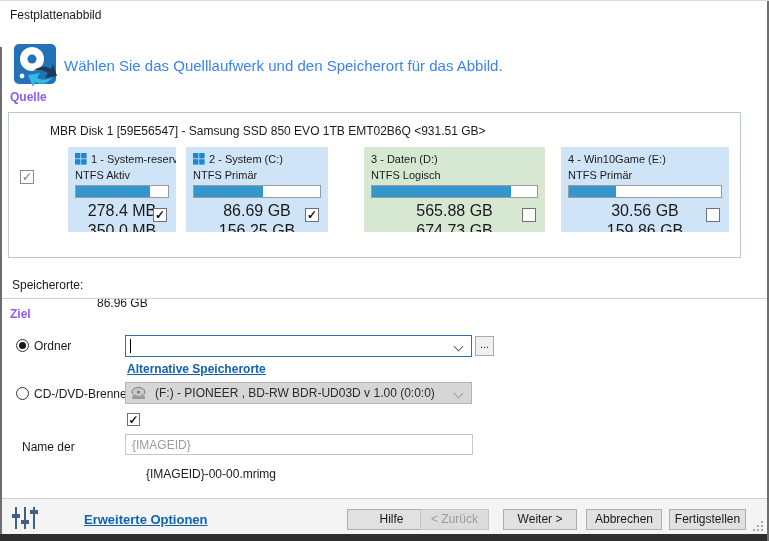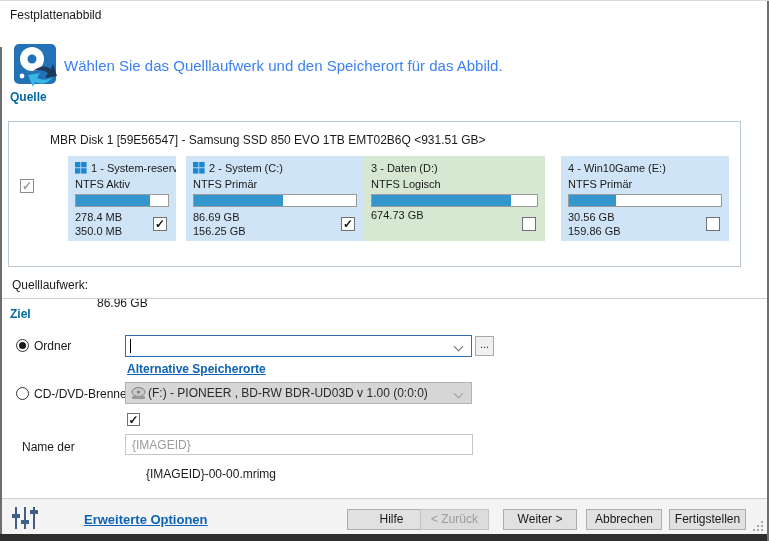--- a/index.html
+++ b/index.html
@@ -9,47 +9,47 @@
     position:relative; width:769px; height:541px; background:#fff;
     overflow:hidden; font-size:12px; color:#1a1a1a;
     border-top:1px solid #d9d9d9;
   }
   .abs { position:absolute; }
 
   
   #dlg-title { left:10px; top:7px; font-size:12px; color:#1a1a1a; }
   #hdr-icon { left:13px; top:40px; width:46px; height:46px; }
   #instruction { left:64px; top:56px; font-size:15px; color:#3b82f6; }
-  .section-label { font-weight:bold; font-size:12px; color:#0369a1; }
+  .section-label { font-weight:bold; font-size:12px; color:#8b5cf6; }
   #quelle-label { left:10px; top:89px; }
 
   
-  #source-box { left:8px; top:120px; width:733px; height:146px;
+  #source-box { left:8px; top:111px; width:733px; height:146px;
     border:1px solid #b9c8d4; background:#fff; }
   #disk-title { left:41px; top:11px; font-size:12px; color:#1a1a1a; white-space:nowrap; }
   .cbx { width:14px; height:14px; background:#fff; border:1px solid #707070;
     display:flex; align-items:center; justify-content:center;
     font-size:12px; line-height:12px; font-weight:bold; color:#111; }
   #disk-cbx { left:11px; top:57px; border-color:#8b8b8b; color:#9a9a9a; }
 
   .card { position:absolute; top:34px; height:85px; padding:5px 7px;
     overflow:hidden; }
   .card.blue { background:#cfe4f6; }
   .card.green { background:#d6e8d2; }
   .card:nth-of-type(1){ left:59px; width:108px; }
-  .card:nth-of-type(2){ left:177px; width:178px; }
+  .card:nth-of-type(2){ left:177px; width:142px; }
   .card:nth-of-type(3){ left:355px; width:181px; }
   .card:nth-of-type(4){ left:552px; width:168px; }
   .card-title { display:flex; align-items:center; gap:4px; font-size:11px;
     white-space:nowrap; height:14px; }
   .winlogo { flex:0 0 auto; width:12px; height:12px; display:inline-block; }
   .pfs { font-size:11px; margin-top:3px; white-space:nowrap; }
   .pbar { margin-top:4px; height:13px; background:#fff; border:1px solid #9b9b9b; }
   .pfill { height:100%; background:#3396cd; }
-  .pused, .ptotal { font-size:11px; margin-top:2px; white-space:nowrap; }
+  .pused, .ptotal { font-size:16px; margin-top:2px; white-space:nowrap;text-align:center; }
   .pused { margin-top:4px; }
   .pcheck { position:absolute; right:9px; bottom:10px; }
 
   #total-label { left:12px; top:277px; }
   #total-value { left:97px; top:295px; }
   .hline { left:0; width:769px; height:1px; background:#cfcfcf; }
 
   
   #ziel-label { left:10px; top:306px; }
   .radio { width:13px; height:13px; border:1px solid #333; border-radius:50%;
@@ -68,21 +68,21 @@
   .chev::after { content:""; position:absolute; left:0; top:1px; width:6px; height:6px;
     border-right:1px solid #6a6a6a; border-bottom:1px solid #6a6a6a;
     transform:rotate(45deg); }
   #browse-btn { left:475px; top:335px; width:19px; height:20px;
     background:#f0f0f0; border:1px solid #a9a9a9; font-size:11px;
     text-align:center; line-height:14px; color:#333; }
   #alt-link { left:127px; top:361px; color:#0f62b4; font-weight:bold;
     text-decoration:underline; font-size:12px; }
   #cd-combo { left:125px; top:381px; width:347px; height:22px;
     background:#d6d6d6; border:1px solid #b3b3b3; display:flex;
-    align-items:center; padding-left:5px; gap:2px; color:#2b2b2b; }
+    align-items:center; padding-left:5px; gap:9px; color:#2b2b2b; }
   #cd-combo .chev::after { border-color:#9e9e9e; }
   #imageid-cbx { left:127px; top:412px; width:13px; height:13px; }
   #imageid-cbx-label { left:147px; top:412px; }
   #name-label { left:22px; top:439px; }
   #name-input { left:125px; top:433px; width:348px; height:21px;
     border:1px solid #c6c6c6; background:#fff; color:#9b9b9b;
     display:flex; align-items:center; padding-left:6px; font-size:12px; }
   #filename-preview { left:146px; top:466px; }
 
   
@@ -173,41 +173,42 @@
 
     <div class="card green">
       <div class="card-title">
 
         <span class="pname">3 - Daten (D:)</span>
       </div>
       <div class="pfs">NTFS Logisch</div>
       <div class="pbar">
             <div class="pfill" style="width: 84%;"></div>
           </div>
+      <div class="pused">565.88 GB</div>
       <div class="ptotal">674.73 GB</div>
       <span class="cbx pcheck"></span>
     </div>
 
     <div class="card blue">
       <div class="card-title">
 
         <span class="pname">4 - Win10Game (E:)</span>
       </div>
       <div class="pfs">NTFS Primär</div>
       <div class="pbar">
             <div class="pfill" style="width: 31%;"></div>
           </div>
       <div class="pused">30.56 GB</div>
       <div class="ptotal">159.86 GB</div>
       <span class="cbx pcheck"></span>
     </div>
   </div>
   </div>
 
-  <div class="abs" id="total-label">Quelllaufwerk:</div>
+  <div class="abs" id="total-label">Speicherorte:</div>
   <div class="abs" id="total-value">86.96 GB</div>
 
   <div class="abs hline" style="top:297px"></div>
 
   <div class="abs section-label" id="ziel-label">Ziel</div>
 
   <span class="radio sel" id="radio-folder"></span>
   <div class="abs" id="radio-folder-label">Ordner</div>
 
   <div class="abs" id="folder-combo">

